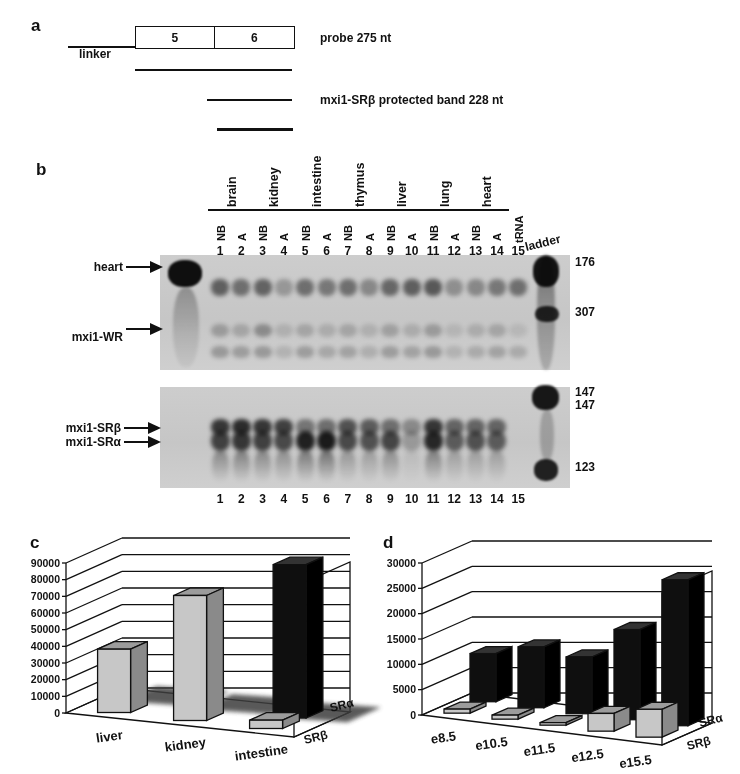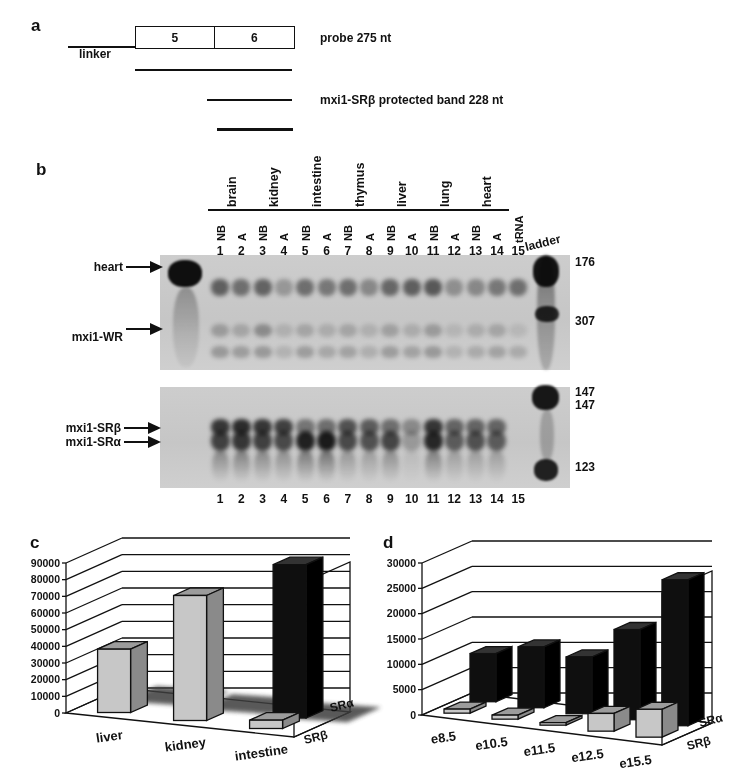--- a/index.html
+++ b/index.html
@@ -270,21 +270,21 @@
     <div class="lanenum" style="left:422.0px;top:492px">11</div>
     <div class="lanenum" style="left:443.3px;top:244px">12</div>
     <div class="lanenum" style="left:443.3px;top:492px">12</div>
     <div class="lanenum" style="left:464.6px;top:244px">13</div>
     <div class="lanenum" style="left:464.6px;top:492px">13</div>
     <div class="lanenum" style="left:485.9px;top:244px">14</div>
     <div class="lanenum" style="left:485.9px;top:492px">14</div>
     <div class="lanenum" style="left:507.2px;top:244px">15</div>
     <div class="lanenum" style="left:507.2px;top:492px">15</div>
     <div class="marker" style="left:575px;top:255px">176</div>
-    <div class="marker" style="left:575px;top:314px">307</div>
+    <div class="marker" style="left:575px;top:305px">307</div>
     <div class="marker" style="left:575px;top:385px">147</div>
     <div class="marker" style="left:575px;top:398px">147</div>
     <div class="marker" style="left:575px;top:460px">123</div>
     <div class="band" style="left:168.0px;top:260px;width:34px;height:27px;background:rgba(8,8,8,0.97);filter:blur(1px)"></div>
     <div class="band" style="left:173px;top:287px;width:26px;height:80px;background:linear-gradient(180deg,rgba(8,8,8,.30),rgba(8,8,8,.12) 60%,rgba(8,8,8,.05));filter:blur(1.5px)"></div>
     <div class="band" style="left:211.0px;top:279px;width:18px;height:17px;background:rgba(8,8,8,0.55);filter:blur(2px)"></div>
     <div class="band" style="left:232.3px;top:279px;width:18px;height:17px;background:rgba(8,8,8,0.47);filter:blur(2px)"></div>
     <div class="band" style="left:253.6px;top:279px;width:18px;height:17px;background:rgba(8,8,8,0.53);filter:blur(2px)"></div>
     <div class="band" style="left:274.9px;top:279px;width:18px;height:17px;background:rgba(8,8,8,0.26);filter:blur(2px)"></div>
     <div class="band" style="left:296.2px;top:279px;width:18px;height:17px;background:rgba(8,8,8,0.47);filter:blur(2px)"></div>

